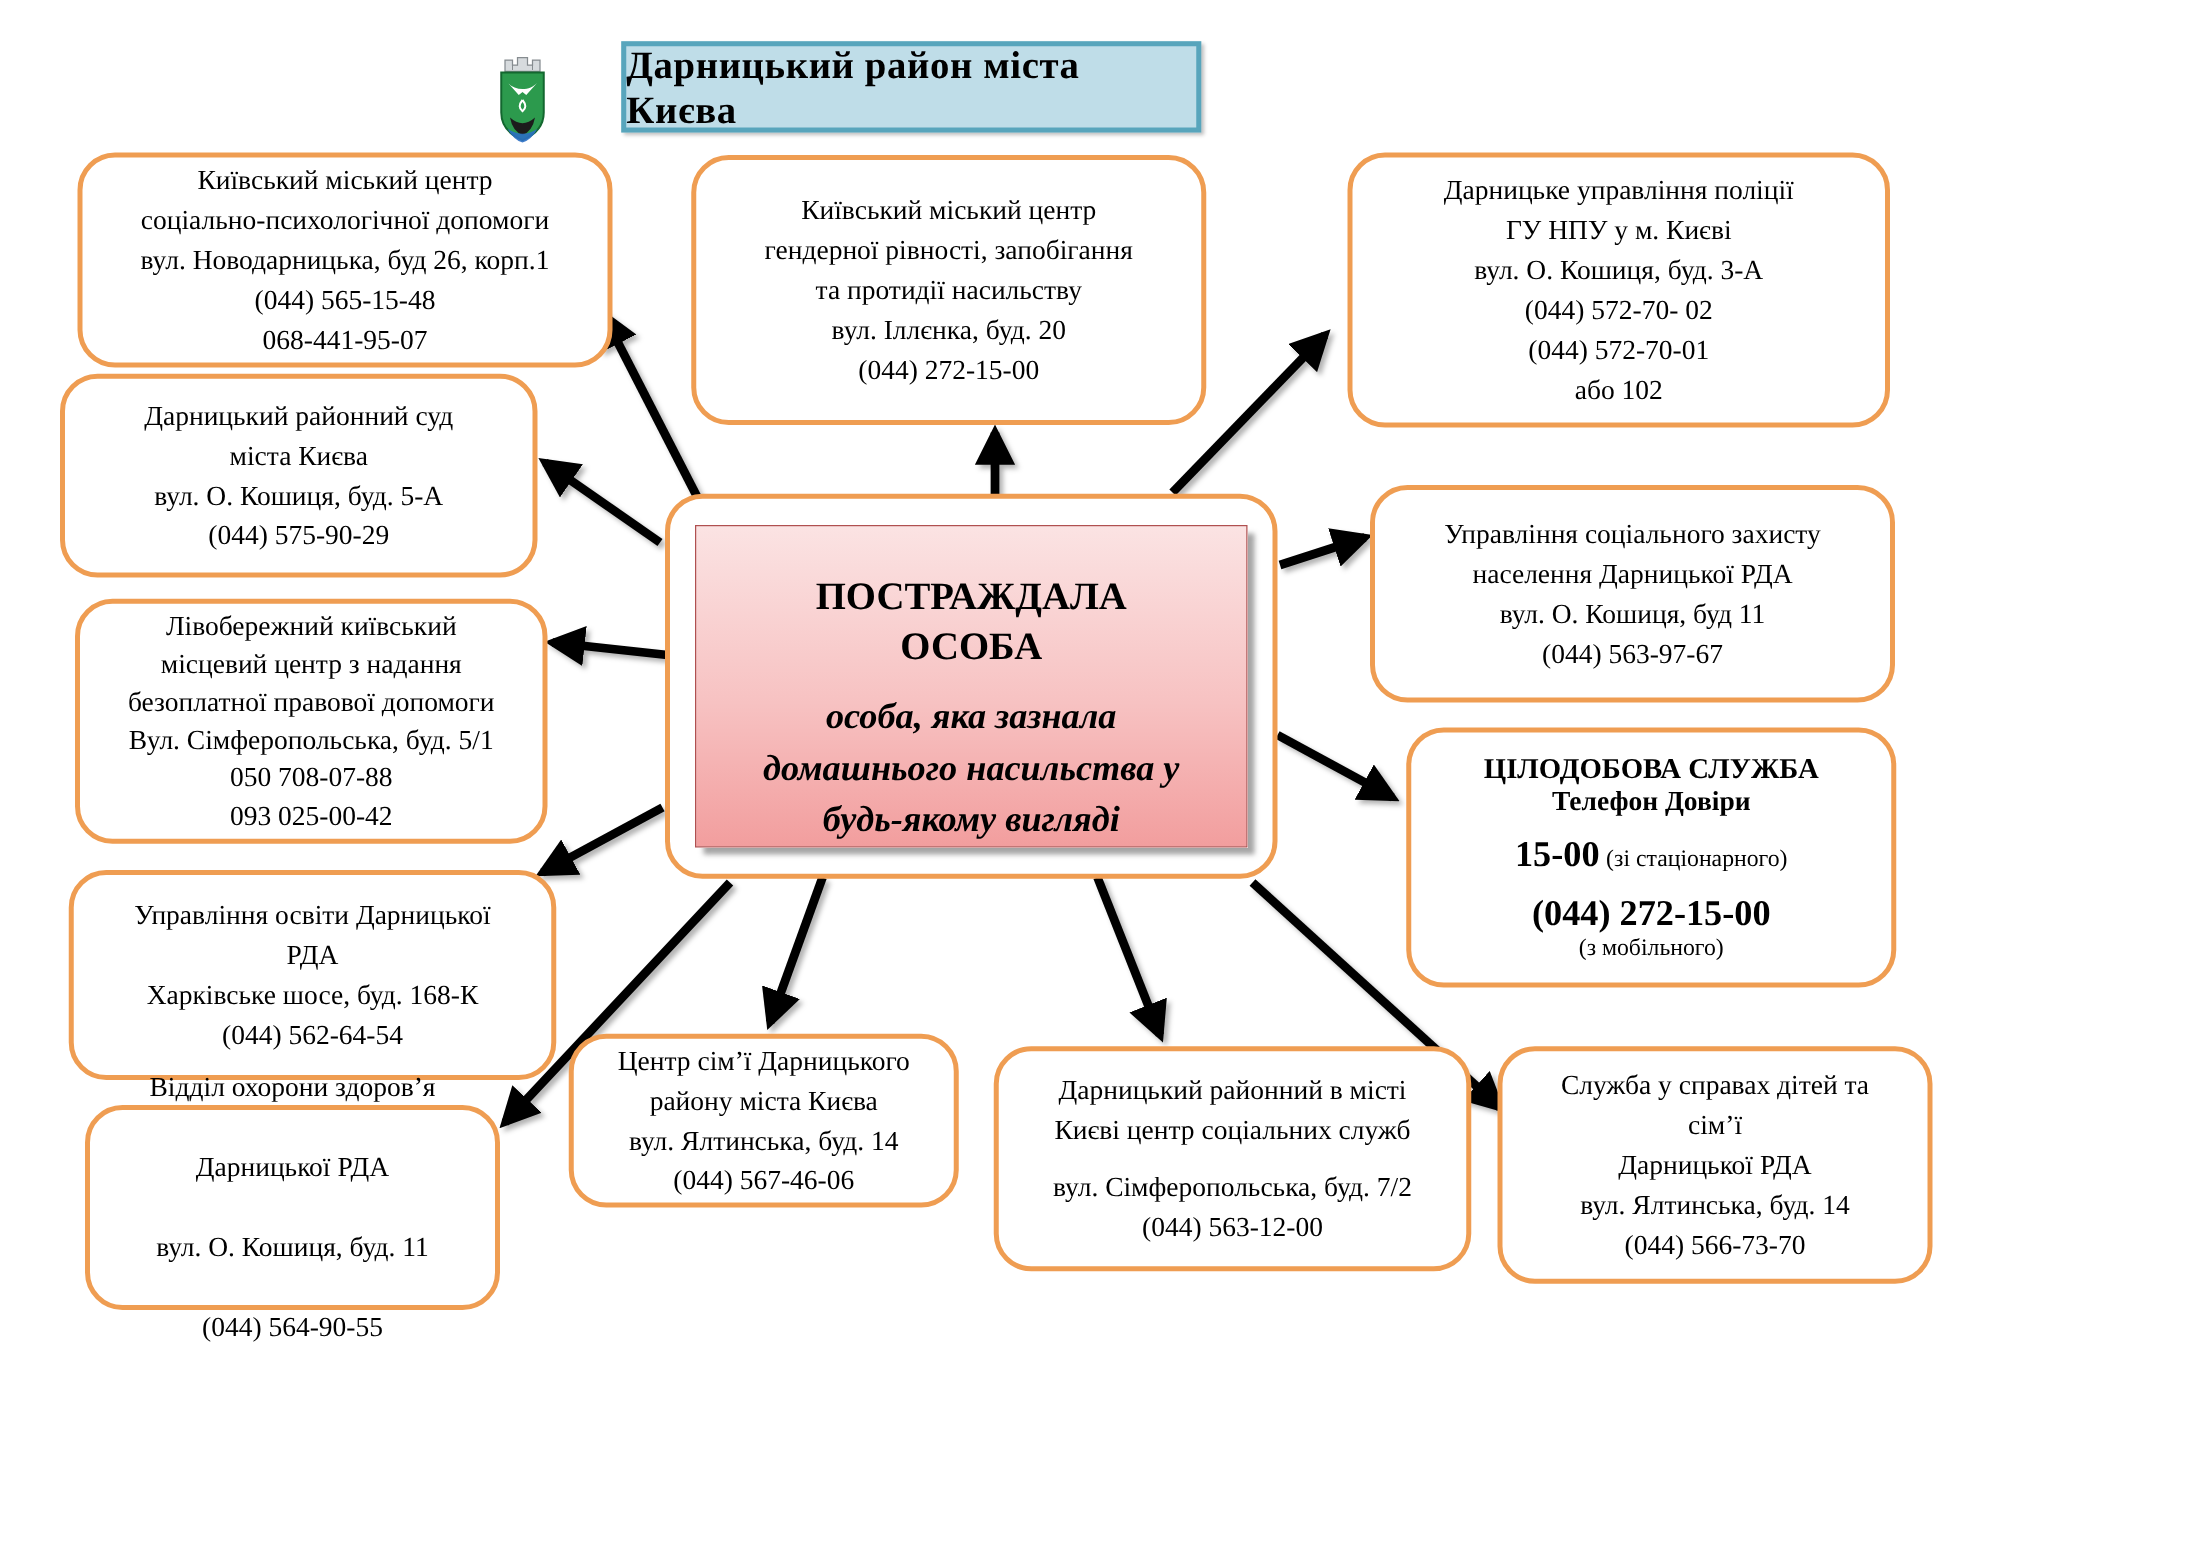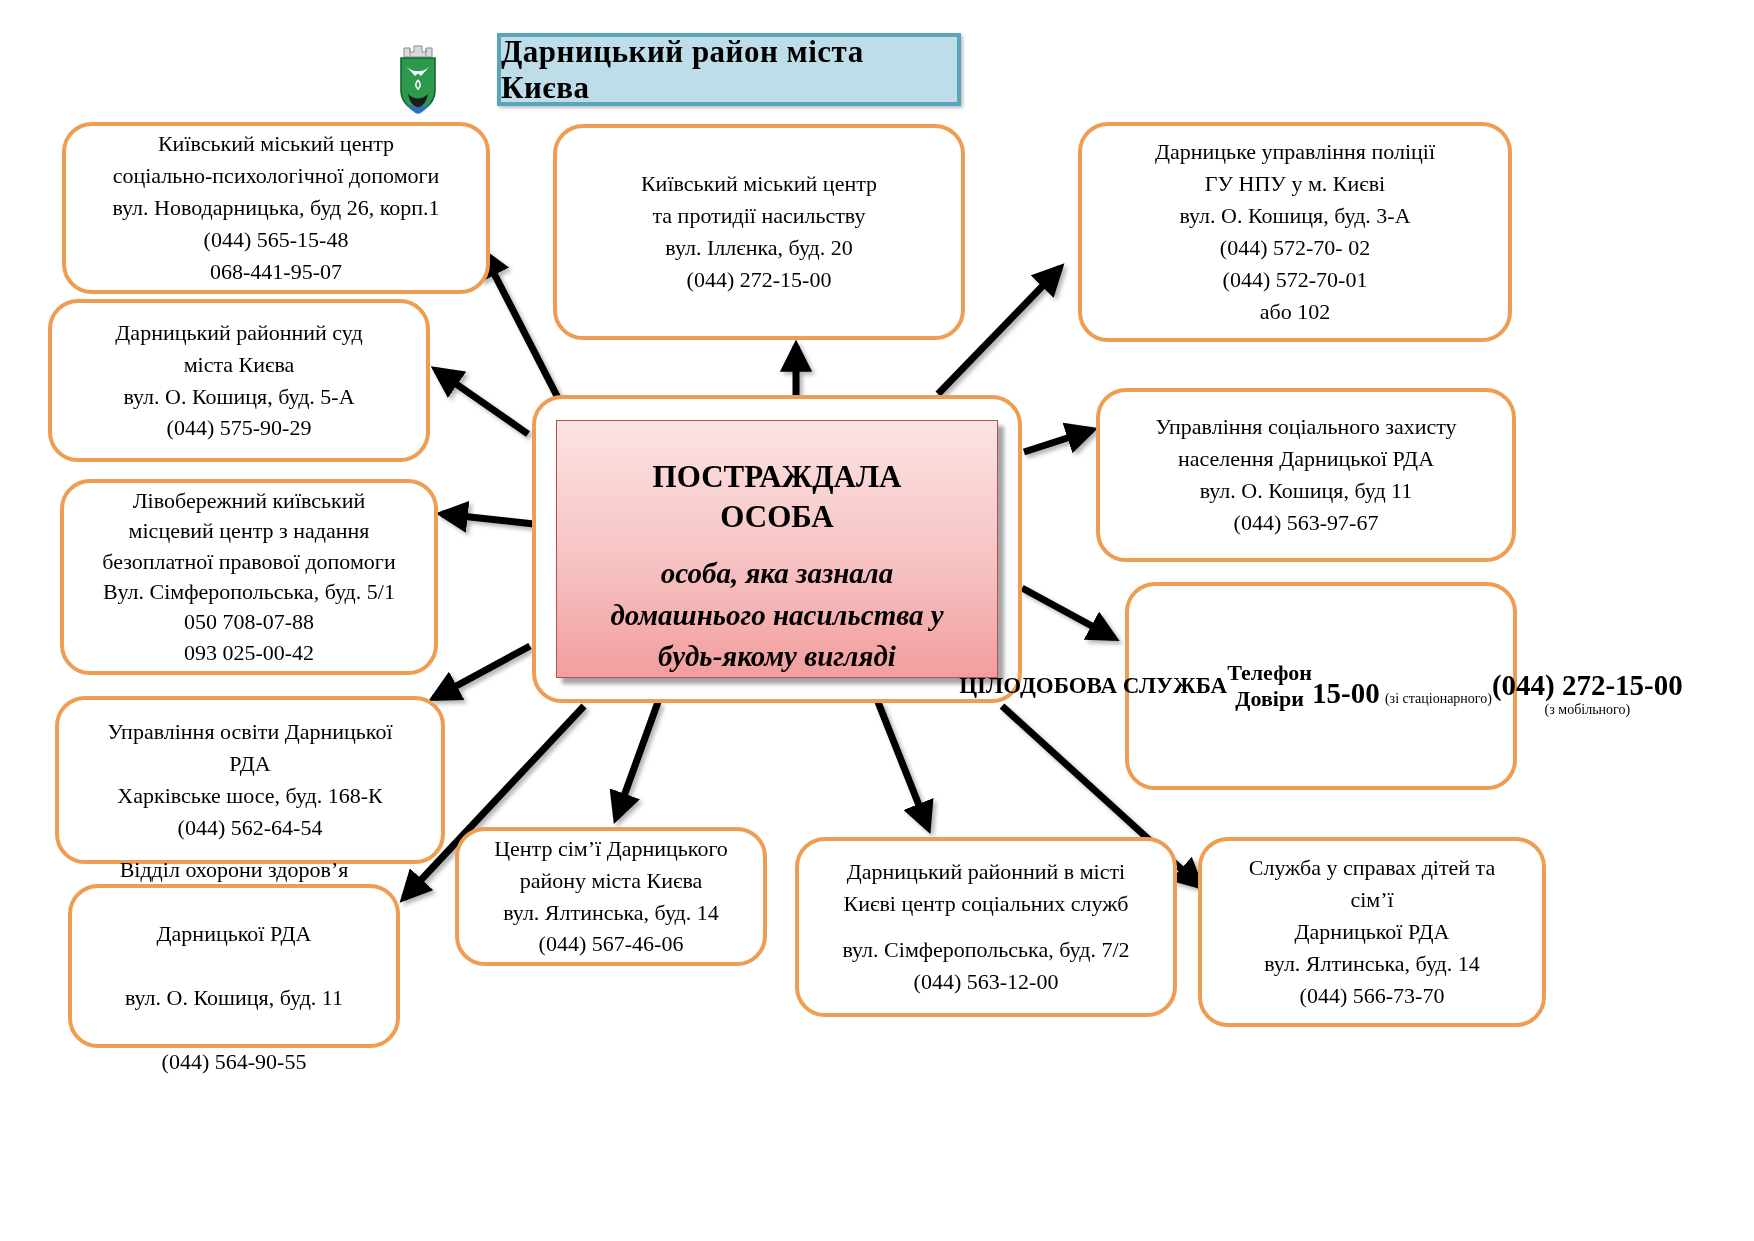--- a/index.html
+++ b/index.html
@@ -37,28 +37,28 @@
     display:flex;flex-direction:column;align-items:center;justify-content:flex-end;
     text-align:center;
   }
   .center-title .tl{font-size:31px;font-weight:bold;line-height:1.3;}
   .center-sub{margin-top:16px;}
   .center-sub .sl{font-size:29px;font-weight:bold;font-style:italic;line-height:1.42;}
   
   .hot{
     position:absolute;left:1125px;top:582px;width:392px;height:208px;
     background:#fff;border:4px solid #ef9d52;border-radius:30px;box-sizing:border-box;
-    display:flex;flex-direction:row;justify-content:center;align-items:center;
+    display:flex;flex-direction:column;justify-content:center;align-items:center;
     text-align:center;
   }
   .hot .t1{font-size:23px;font-weight:bold;white-space:nowrap;}
   .hot .t2{font-size:22px;font-weight:bold;}
   .hot .row{margin-top:14px;font-size:21px;white-space:nowrap;}
   .hot .big{font-size:29px;font-weight:bold;}
-  .hot .note{font-size:14px;font-family:Liberation Serif, serif;}
+  .hot .note{font-size:19px;font-family:Liberation Serif, serif;}
   
   .arrows{position:absolute;left:0;top:0;width:1754px;height:1241px;pointer-events:none;
     filter:drop-shadow(3px 3px 2px rgba(0,0,0,0.30));}
   .arrows line{stroke:#000;stroke-width:7;}
   
   .crest{position:absolute;left:395px;top:44px;width:46px;height:72px;}
 </style>
 </head>
 <body>
 
@@ -132,20 +132,21 @@
 
   <div class="svc" style="left:68px;top:884px;width:332px;height:164px;gap:32px;">
     <div class="ln">Відділ охорони здоров’я</div>
     <div class="ln">Дарницької РДА</div>
     <div class="ln">вул. О. Кошиця, буд. 11</div>
     <div class="ln">(044) 564-90-55</div>
   </div>
 
   <div class="svc" style="left:553px;top:124px;width:412px;height:216px;">
     <div class="ln">Київський міський центр</div>
+    <div class="ln">гендерної рівності, запобігання</div>
     <div class="ln">та протидії насильству</div>
     <div class="ln">вул. Іллєнка, буд. 20</div>
     <div class="ln">(044) 272-15-00</div>
   </div>
 
   <div class="center-outer">
     <div class="center-inner">
       <div class="center-title">
         <div class="tl">ПОСТРАЖДАЛА</div>
         <div class="tl">ОСОБА</div>

